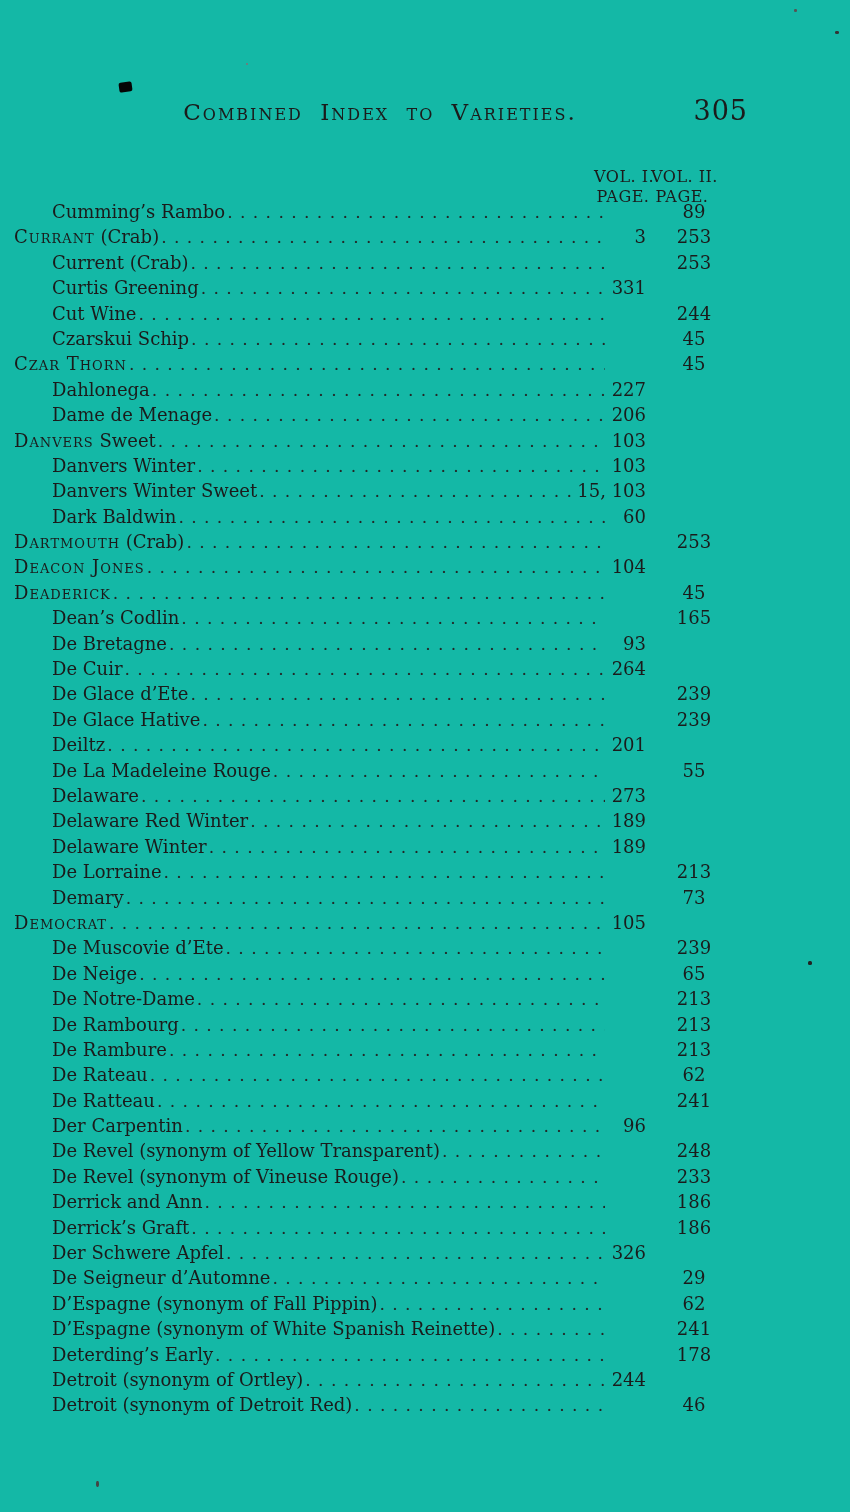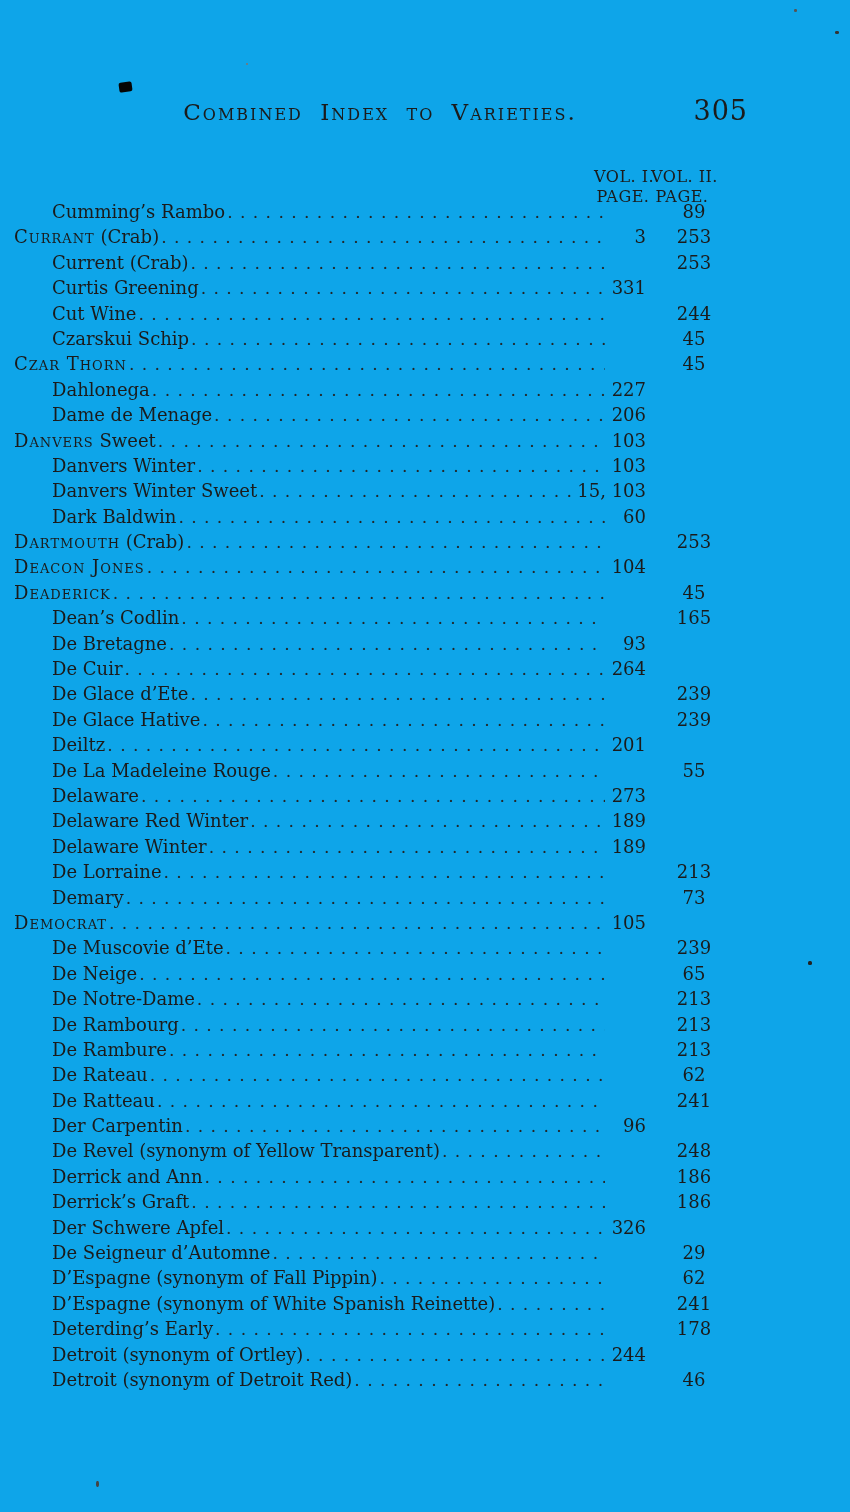--- a/index.html
+++ b/index.html
@@ -1,20 +1,20 @@
 <!DOCTYPE html>
 <html><head>
 <meta charset="utf-8">
 <style>
   html,body{margin:0;padding:0;background:#e8e8e8;}
   #page{
     position:relative;
     width:850px;height:1512px;
     margin:0 auto;
-    background:#0ea5e9;
+    background:#14b8a6;
     overflow:hidden;
     font-family:"DejaVu Serif","Liberation Serif",serif;
     color:#1b1b1b;
   }
   
   .runhead{position:absolute;top:99px;left:0;width:850px;height:40px;}
   .head-title{
     position:absolute;left:150px;width:460px;top:0;
     text-align:center;
     font-variant:small-caps;
@@ -339,20 +339,27 @@
       </div>
       <div class="row">
         <span class="ind"></span>
         <span class="name"><span class="it">De Revel</span><span class="ro"> (synonym of Yellow Transparent)</span></span>
         <span class="dots"></span>
         <span class="v1"></span>
         <span class="v2">248</span>
       </div>
       <div class="row">
         <span class="ind"></span>
+        <span class="name"><span class="it">De Revel</span><span class="ro"> (synonym of Vineuse Rouge)</span></span>
+        <span class="dots"></span>
+        <span class="v1"></span>
+        <span class="v2">233</span>
+      </div>
+      <div class="row">
+        <span class="ind"></span>
         <span class="name"><span class="it">Derrick and Ann</span></span>
         <span class="dots"></span>
         <span class="v1"></span>
         <span class="v2">186</span>
       </div>
       <div class="row">
         <span class="ind"></span>
         <span class="name"><span class="it">Derrick’s Graft</span></span>
         <span class="dots"></span>
         <span class="v1"></span>

